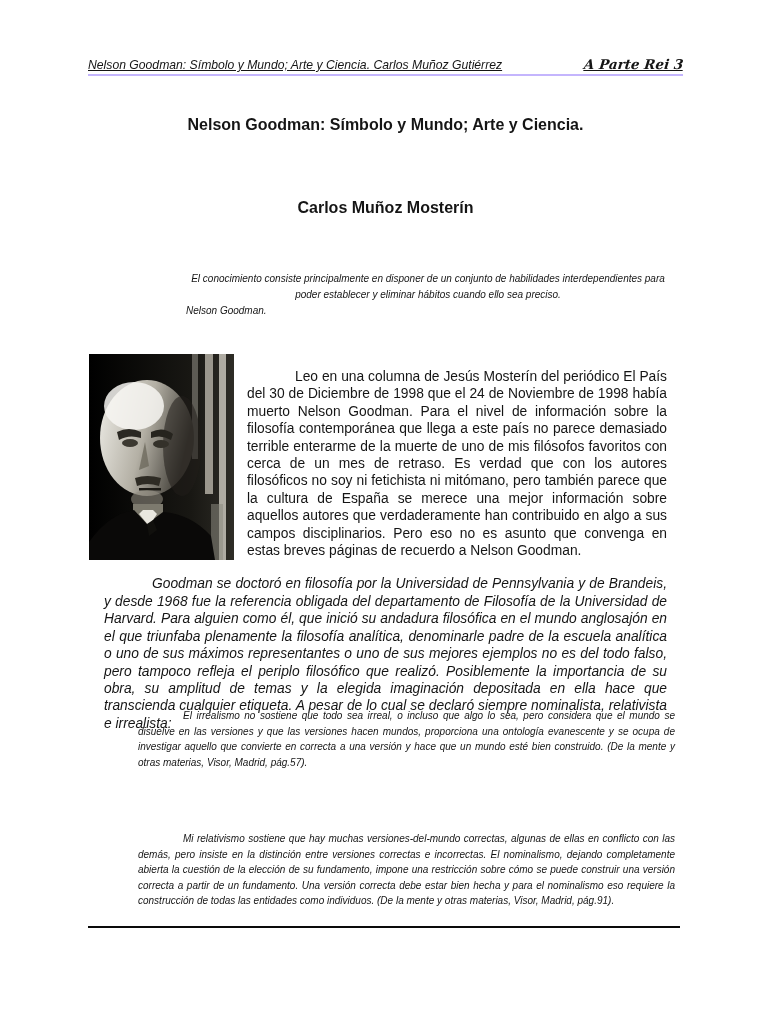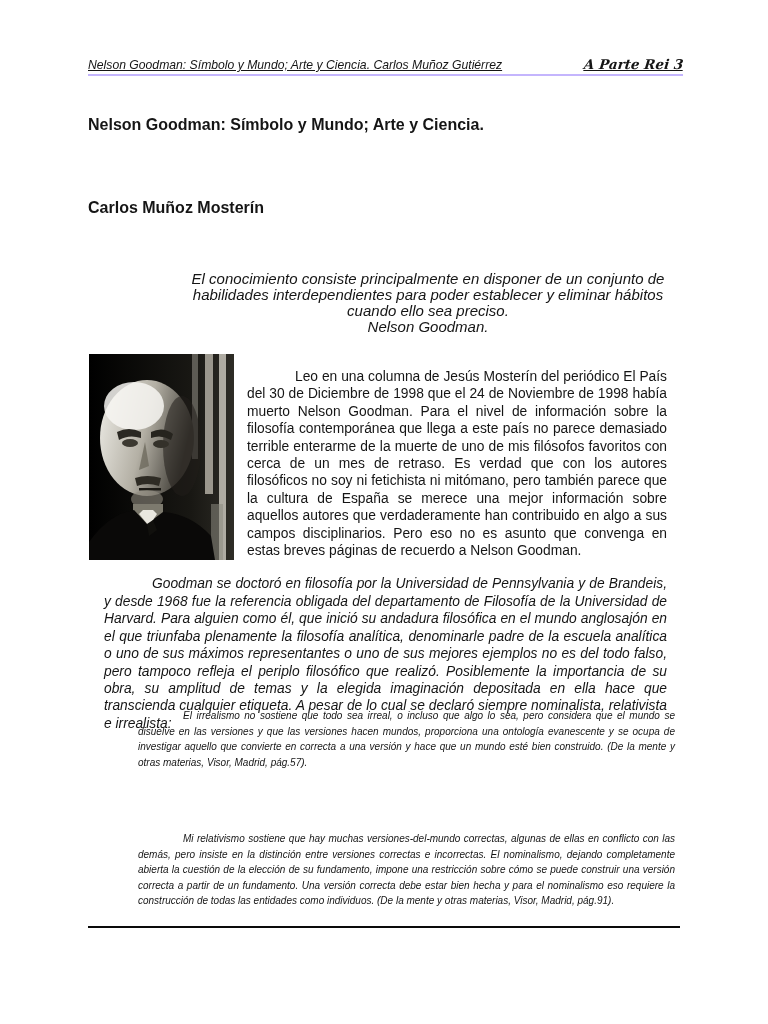--- a/index.html
+++ b/index.html
@@ -26,29 +26,29 @@
     white-space:nowrap;
   }
   .header-right {
     font-family:"DejaVu Serif","Liberation Serif",serif;
     font-style:italic; font-weight:bold; font-size:13.5px;
     text-decoration:underline; white-space:nowrap;
     transform:skewX(-6deg);
   }
 
   
-  .title { font-weight:bold; font-size:16px; line-height:18px; margin:0; }
+  .title { text-align:center; font-weight:bold; font-size:16px; line-height:18px; margin:0; }
   .t1 { top:116px; }
   .t2 { top:157px; }
   .t3 { top:199px; }
 
   
-  .epigraph { top:271px; left:186px; width:484px; font-style:italic; font-size:15px; line-height:16px; }
+  .epigraph { top:271px; left:186px; width:484px; font-style:italic; font-size:10px; line-height:16px; }
   .epigraph-text { text-align:center; margin:0; }
-  .epigraph-attr { text-align:center; margin:0; }
+  .epigraph-attr { text-align:left; margin:0; }
 
   
   .body-block { top:352px; font-size:13.8px; line-height:17.4px; text-align:justify; }
   .photo {
     float:left; width:145px; height:206px;
     margin:2px 13px 4px 1px;
   }
   .para { margin:16px; text-indent:48px; }
   .para-2 { margin-top:14px;font-style:italic; }
 

